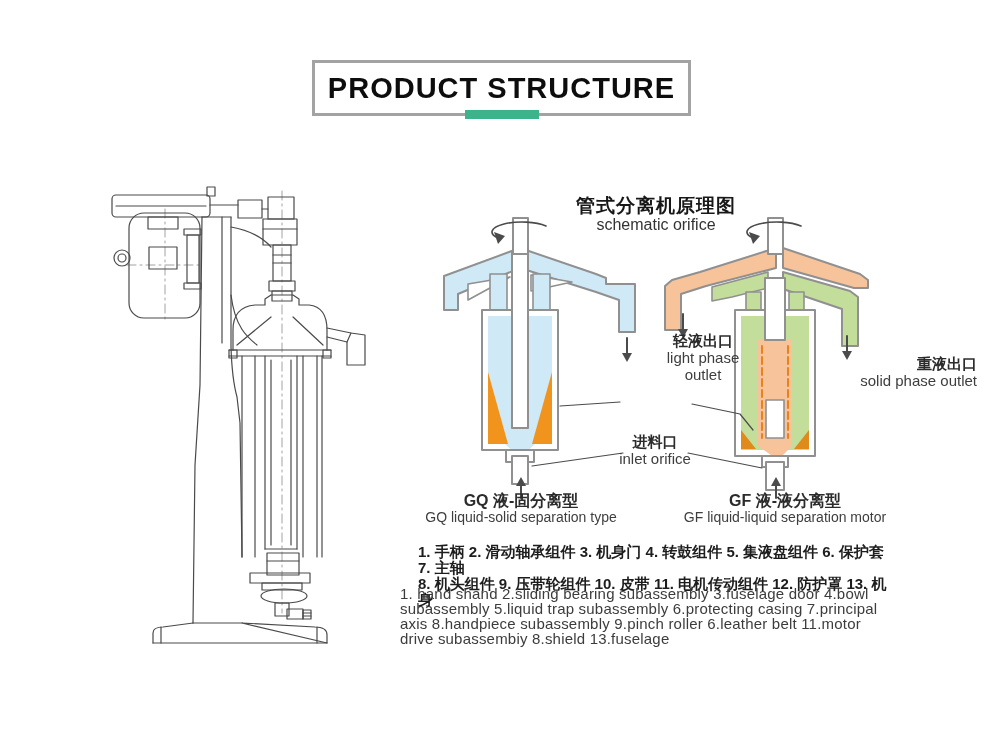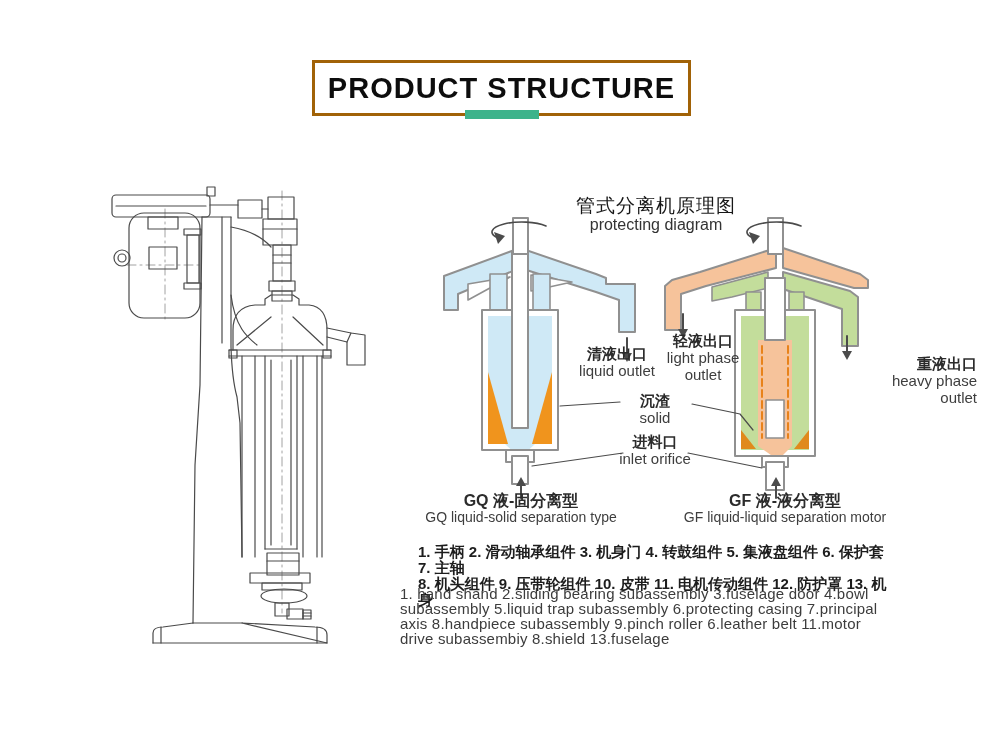--- a/index.html
+++ b/index.html
@@ -1,31 +1,31 @@
 <!DOCTYPE html>
 <html><head>
 <meta charset="utf-8">
 <style>
   html,body{margin:0;padding:0;background:#ffffff;}
   body{width:1000px;height:751px;position:relative;overflow:hidden;
        font-family:"Liberation Sans", sans-serif;color:#222;}
   .abs{position:absolute;}
 
   
-  .title-box{left:312px;top:60px;width:373px;height:50px;border:3px solid #a16207;
+  .title-box{left:312px;top:60px;width:373px;height:50px;border:3px solid #a3a3a3;
              display:flex;align-items:center;justify-content:center;}
   .title-text{font-size:29px;font-weight:700;letter-spacing:1px;color:#0d0d0d;}
   .accent-bar{left:50%;transform:translateX(-50%);bottom:-6px;width:74px;height:9px;}
 
   
   .lbl{text-align:center;line-height:1.12;}
   .lbl .cn{font-size:15px;font-weight:600;color:#2b2b2b;display:block;}
   .lbl .en{font-size:15px;color:#3e3e3e;display:block;white-space:pre-line;}
   .lbl-left{text-align:right;margin-left:39px;}
-  .sch-title .cn{font-size:19px;font-weight:400;color:#171717;letter-spacing:1px;}
+  .sch-title .cn{font-size:19px;font-weight:700;color:#171717;letter-spacing:1px;}
   .sch-title .en{font-size:16px;color:#333;}
   .type-cap .cn{font-size:16px;}
   .type-cap .en{font-size:14px;}
 
   
   .parts-zh{left:418px;top:544px;width:480px;font-size:15px;line-height:16px;
             font-weight:600;color:#1d1d1d;}
   .parts-en{left:400px;top:586px;width:484px;font-size:15px;line-height:15px;
             color:#3c3c3c;letter-spacing:0.2px;}
   .parts-en div{margin-bottom:0px;}
@@ -226,43 +226,35 @@
     </g>
     <g stroke="#4b4b4b" stroke-width="2">
       <line x1="366" y1="308" x2="366" y2="294"></line>
       <polygon points="361,296 371,296 366,287" fill="#4b4b4b" stroke="none"></polygon>
     </g>
   </svg>
 
   
   <div class="abs lbl sch-title" style="left:246px;top:5px;transform:translateX(-50%);width:220px;">
     <span class="cn">管式分离机原理图</span>
-    <span class="en">protecting diagram</span>
-  </div>
-
-  <div class="abs lbl" style="left:207px;top:156px;transform:translateX(-50%);width:110px;">
-    <span class="cn">清液出口</span>
-    <span class="en">liquid outlet</span>
-  </div>
+    <span class="en">schematic orifice</span>
+  </div>
+
 
   <div class="abs lbl" style="left:293px;top:143px;transform:translateX(-50%);width:100px;">
     <span class="cn">轻液出口</span>
     <span class="en">light phase
 outlet</span>
   </div>
 
   <div class="abs lbl lbl-left" style="left:408px;top:166px;width:120px;">
     <span class="cn">重液出口</span>
-    <span class="en">heavy phase outlet</span>
-  </div>
-
-  <div class="abs lbl" style="left:245px;top:203px;transform:translateX(-50%);width:90px;">
-    <span class="cn">沉渣</span>
-    <span class="en">solid</span>
-  </div>
+    <span class="en">solid phase outlet</span>
+  </div>
+
 
   <div class="abs lbl" style="left:245px;top:244px;transform:translateX(-50%);width:110px;">
     <span class="cn">进料口</span>
     <span class="en">inlet orifice</span>
   </div>
 
   <div class="abs lbl type-cap" style="left:111px;top:302px;transform:translateX(-50%);width:230px;">
     <span class="cn">GQ 液-固分离型</span>
     <span class="en">GQ liquid-solid separation type</span>
   </div>

